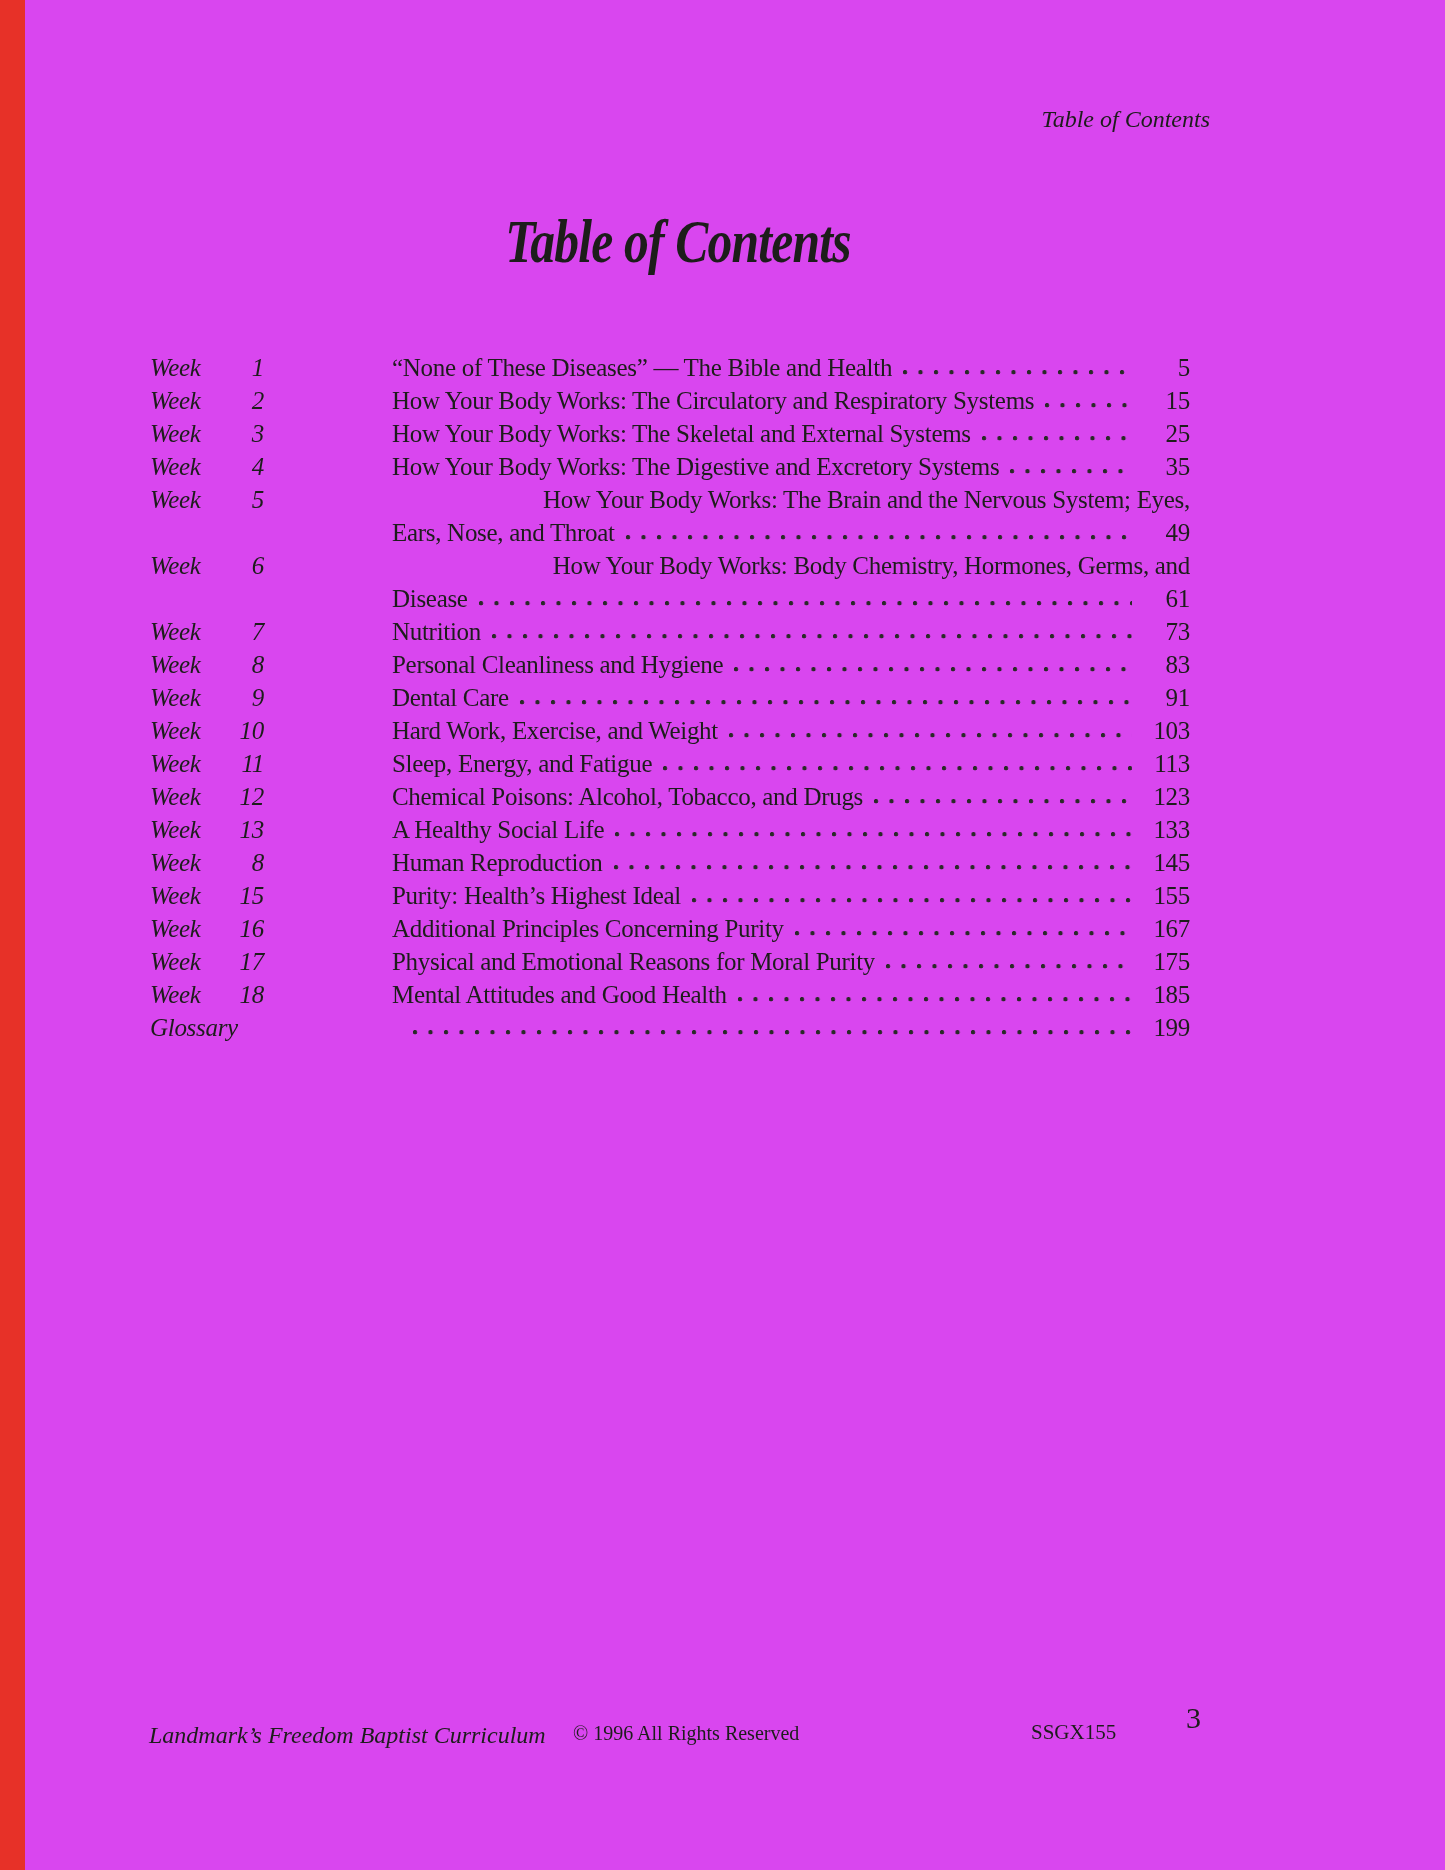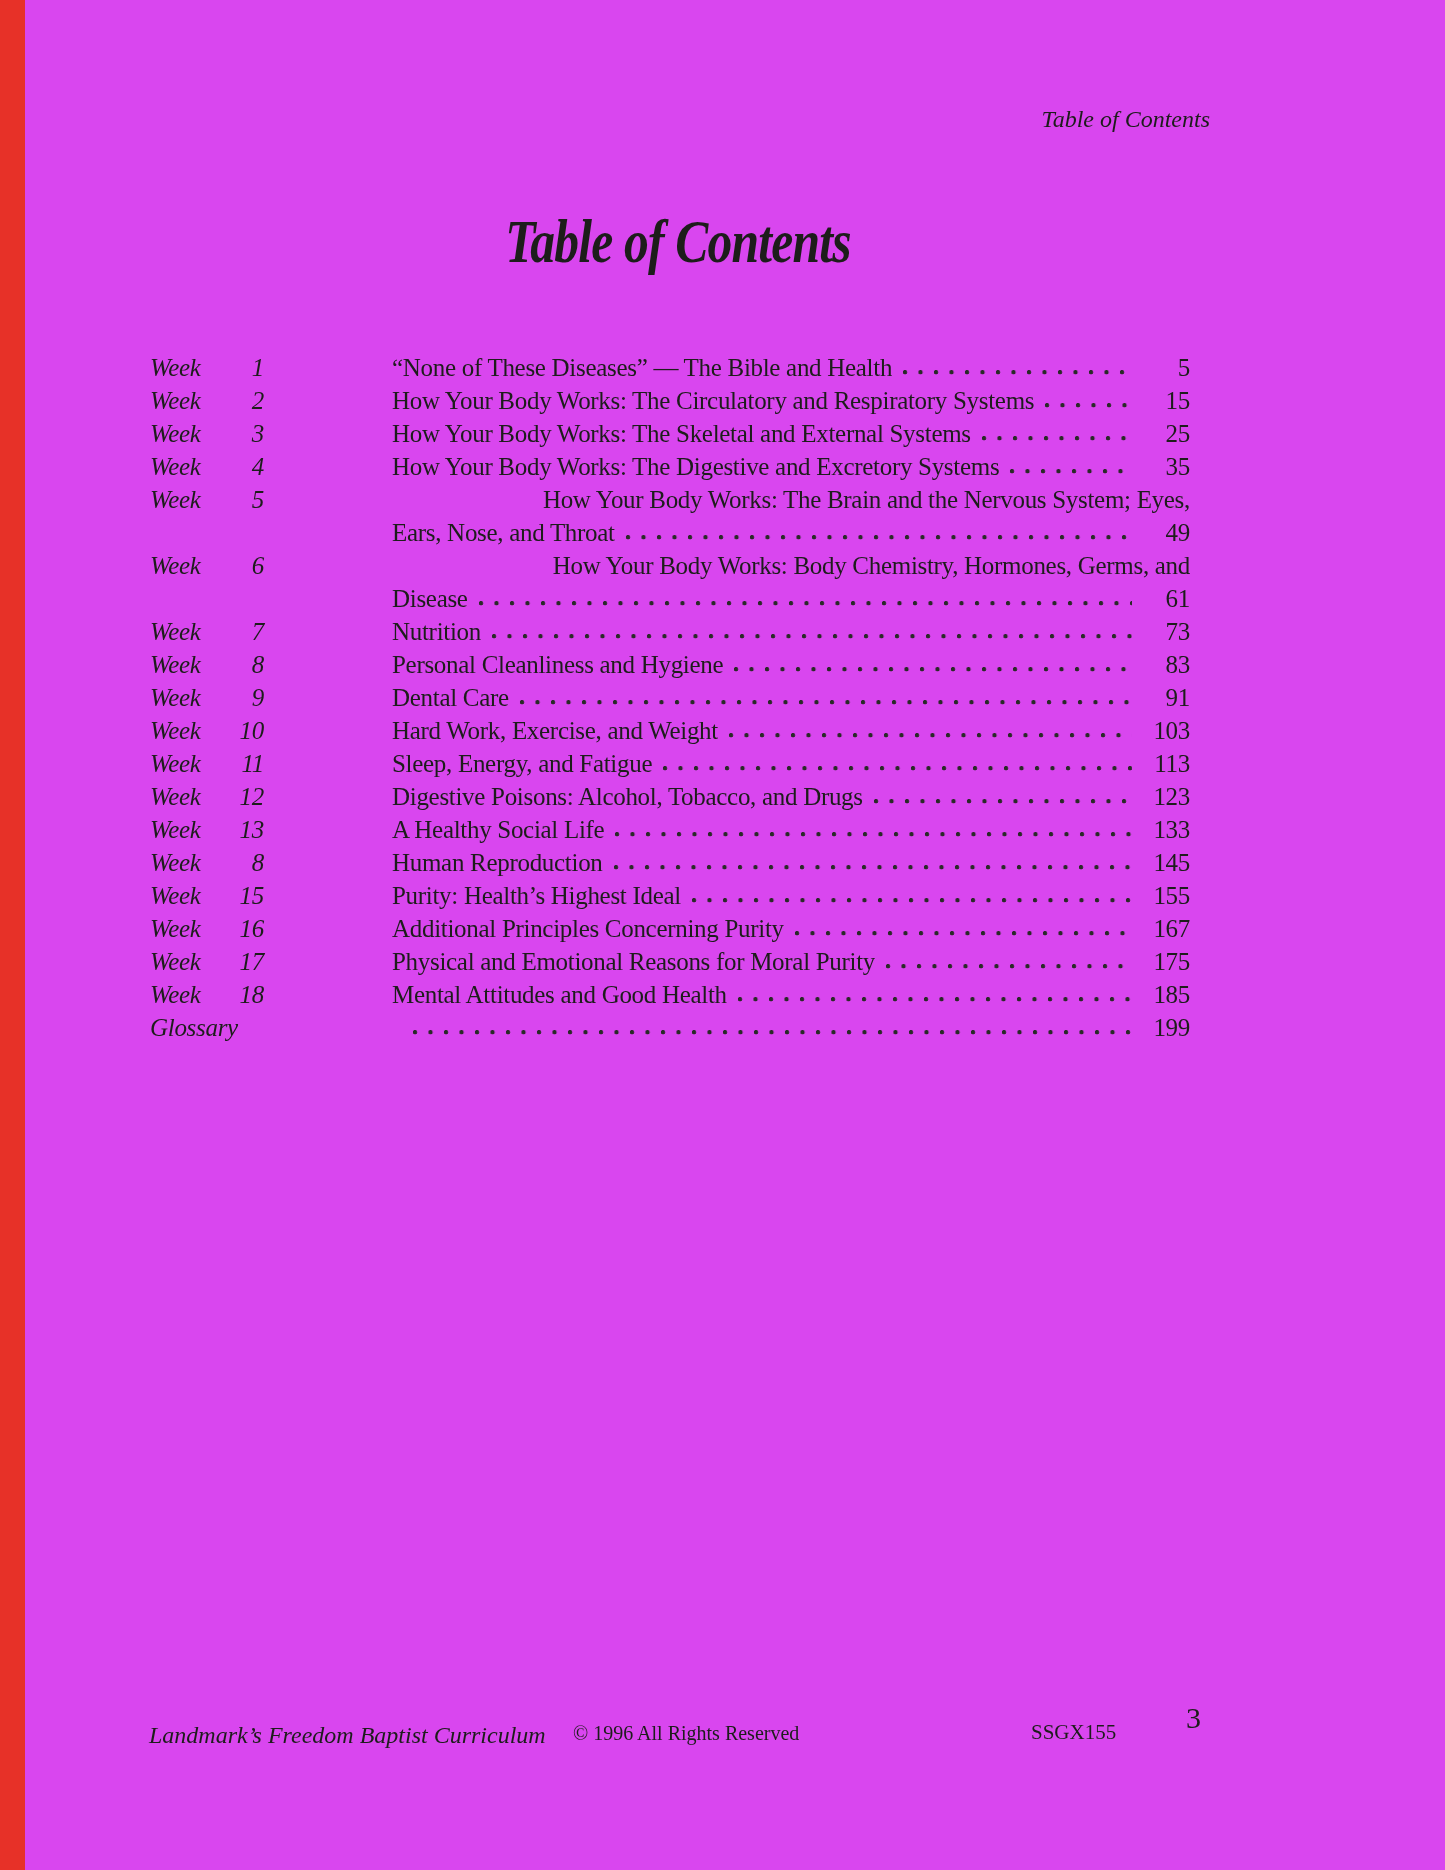--- a/index.html
+++ b/index.html
@@ -206,21 +206,21 @@
           <span class="ttl">Sleep, Energy, and Fatigue</span>
           <span class="dots"></span>
           <span class="pg">113</span>
         </span>
     </div>
 
     <div class="line">
       <span class="lbl">Week</span>
       <span class="num">12</span>
       <span class="main">
-          <span class="ttl">Digestive Poisons: Alcohol, Tobacco, and Drugs</span>
+          <span class="ttl">Chemical Poisons: Alcohol, Tobacco, and Drugs</span>
           <span class="dots"></span>
           <span class="pg">123</span>
         </span>
     </div>
 
     <div class="line">
       <span class="lbl">Week</span>
       <span class="num">13</span>
       <span class="main">
           <span class="ttl">A Healthy Social Life</span>

